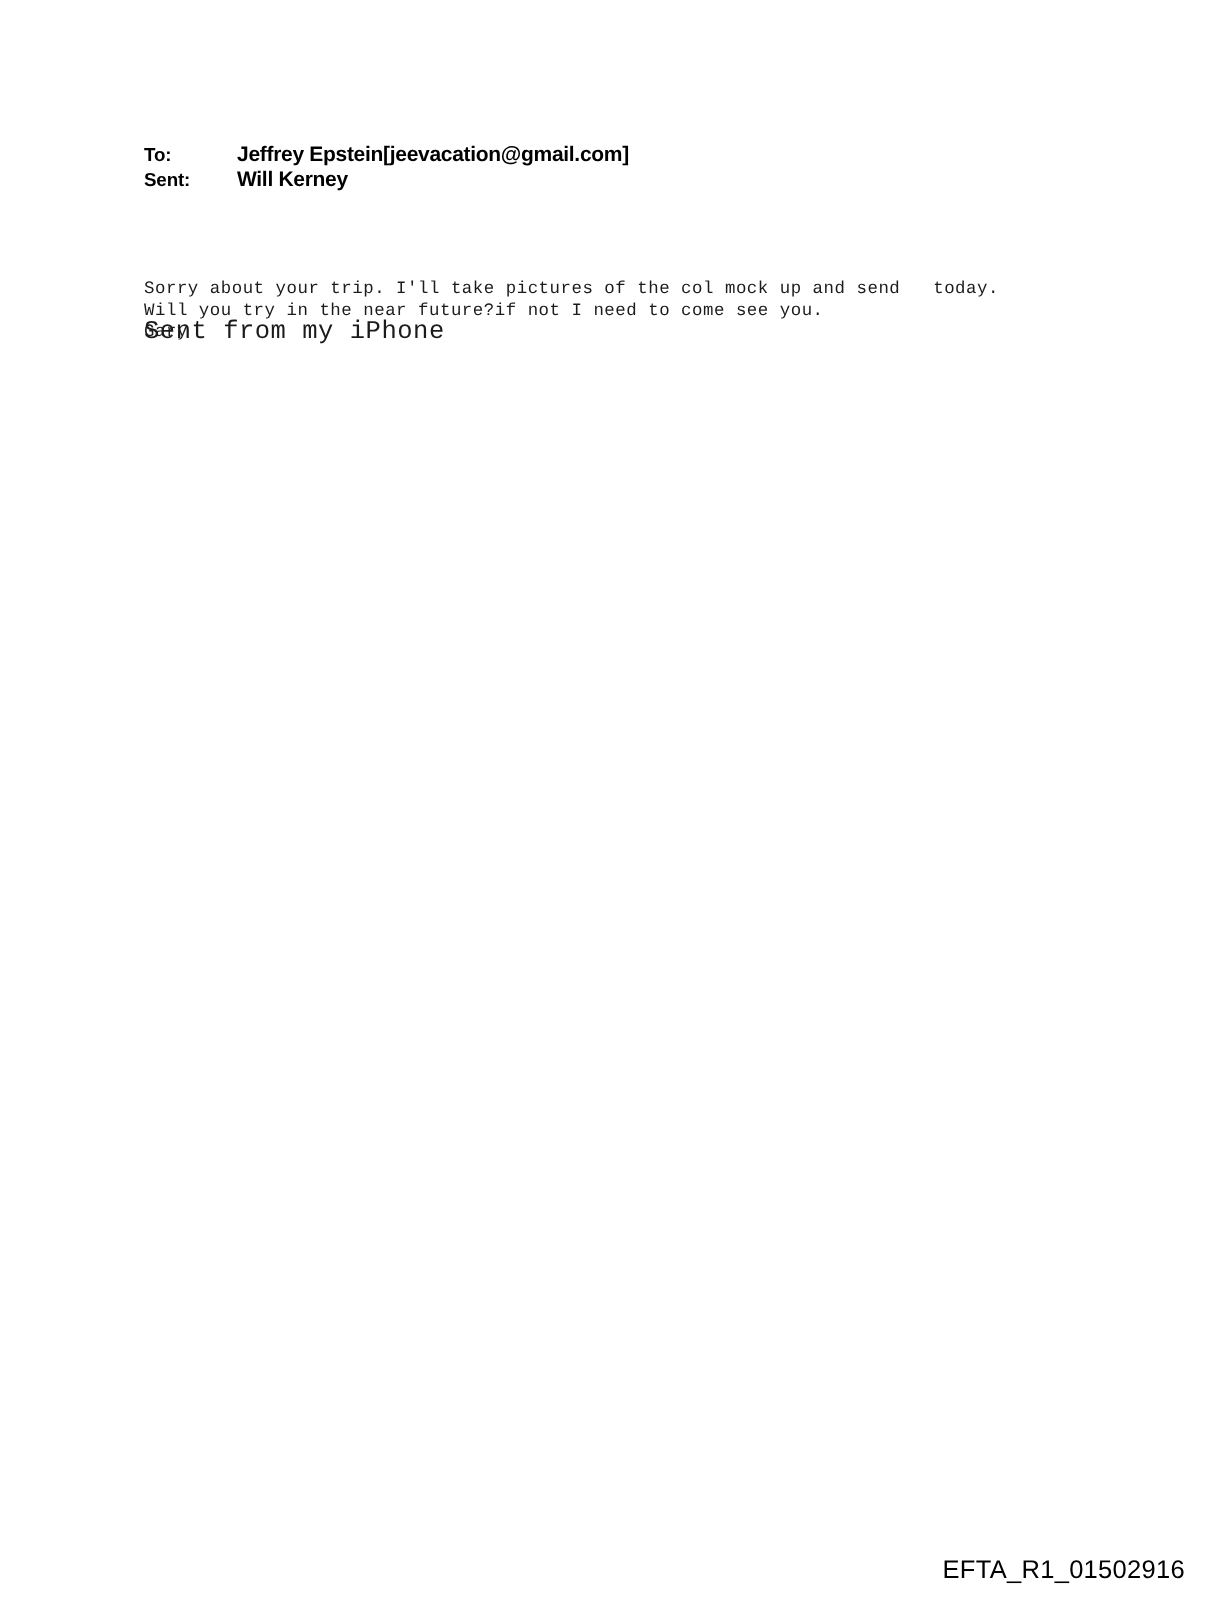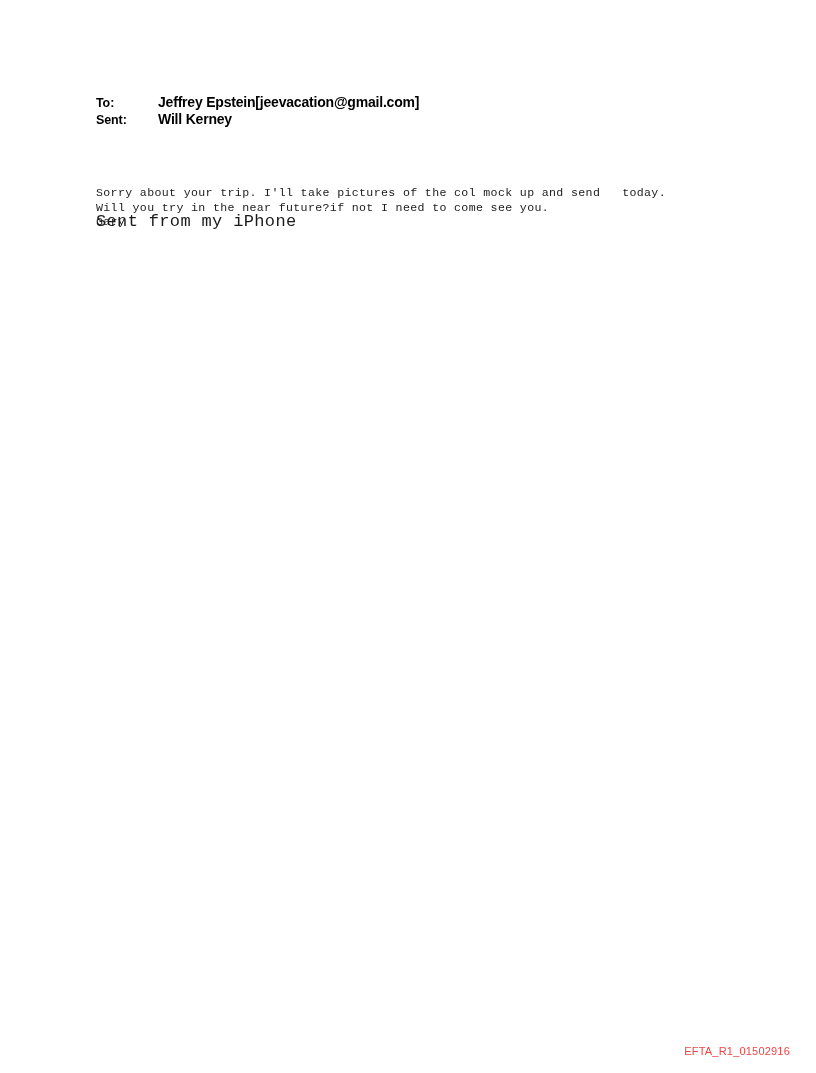--- a/index.html
+++ b/index.html
@@ -64,23 +64,23 @@
     font-family: "Liberation Mono", monospace;
     font-size: 17px;
     line-height: 14.6px;
     letter-spacing: 0.35px;
     color: #1b1b1b;
   }
   .bates {
     position: absolute;
     right: 26px;
     bottom: 16px;
-    font-size: 11px;
+    font-size: 17px;
     letter-spacing: 0.2px;
-    color: #ef4444;
+    color: #000000;
   }
 </style>
 </head>
 <body>
 
 <div class="page">
 
   <div class="header-block">
 
     <div class="header-row">

